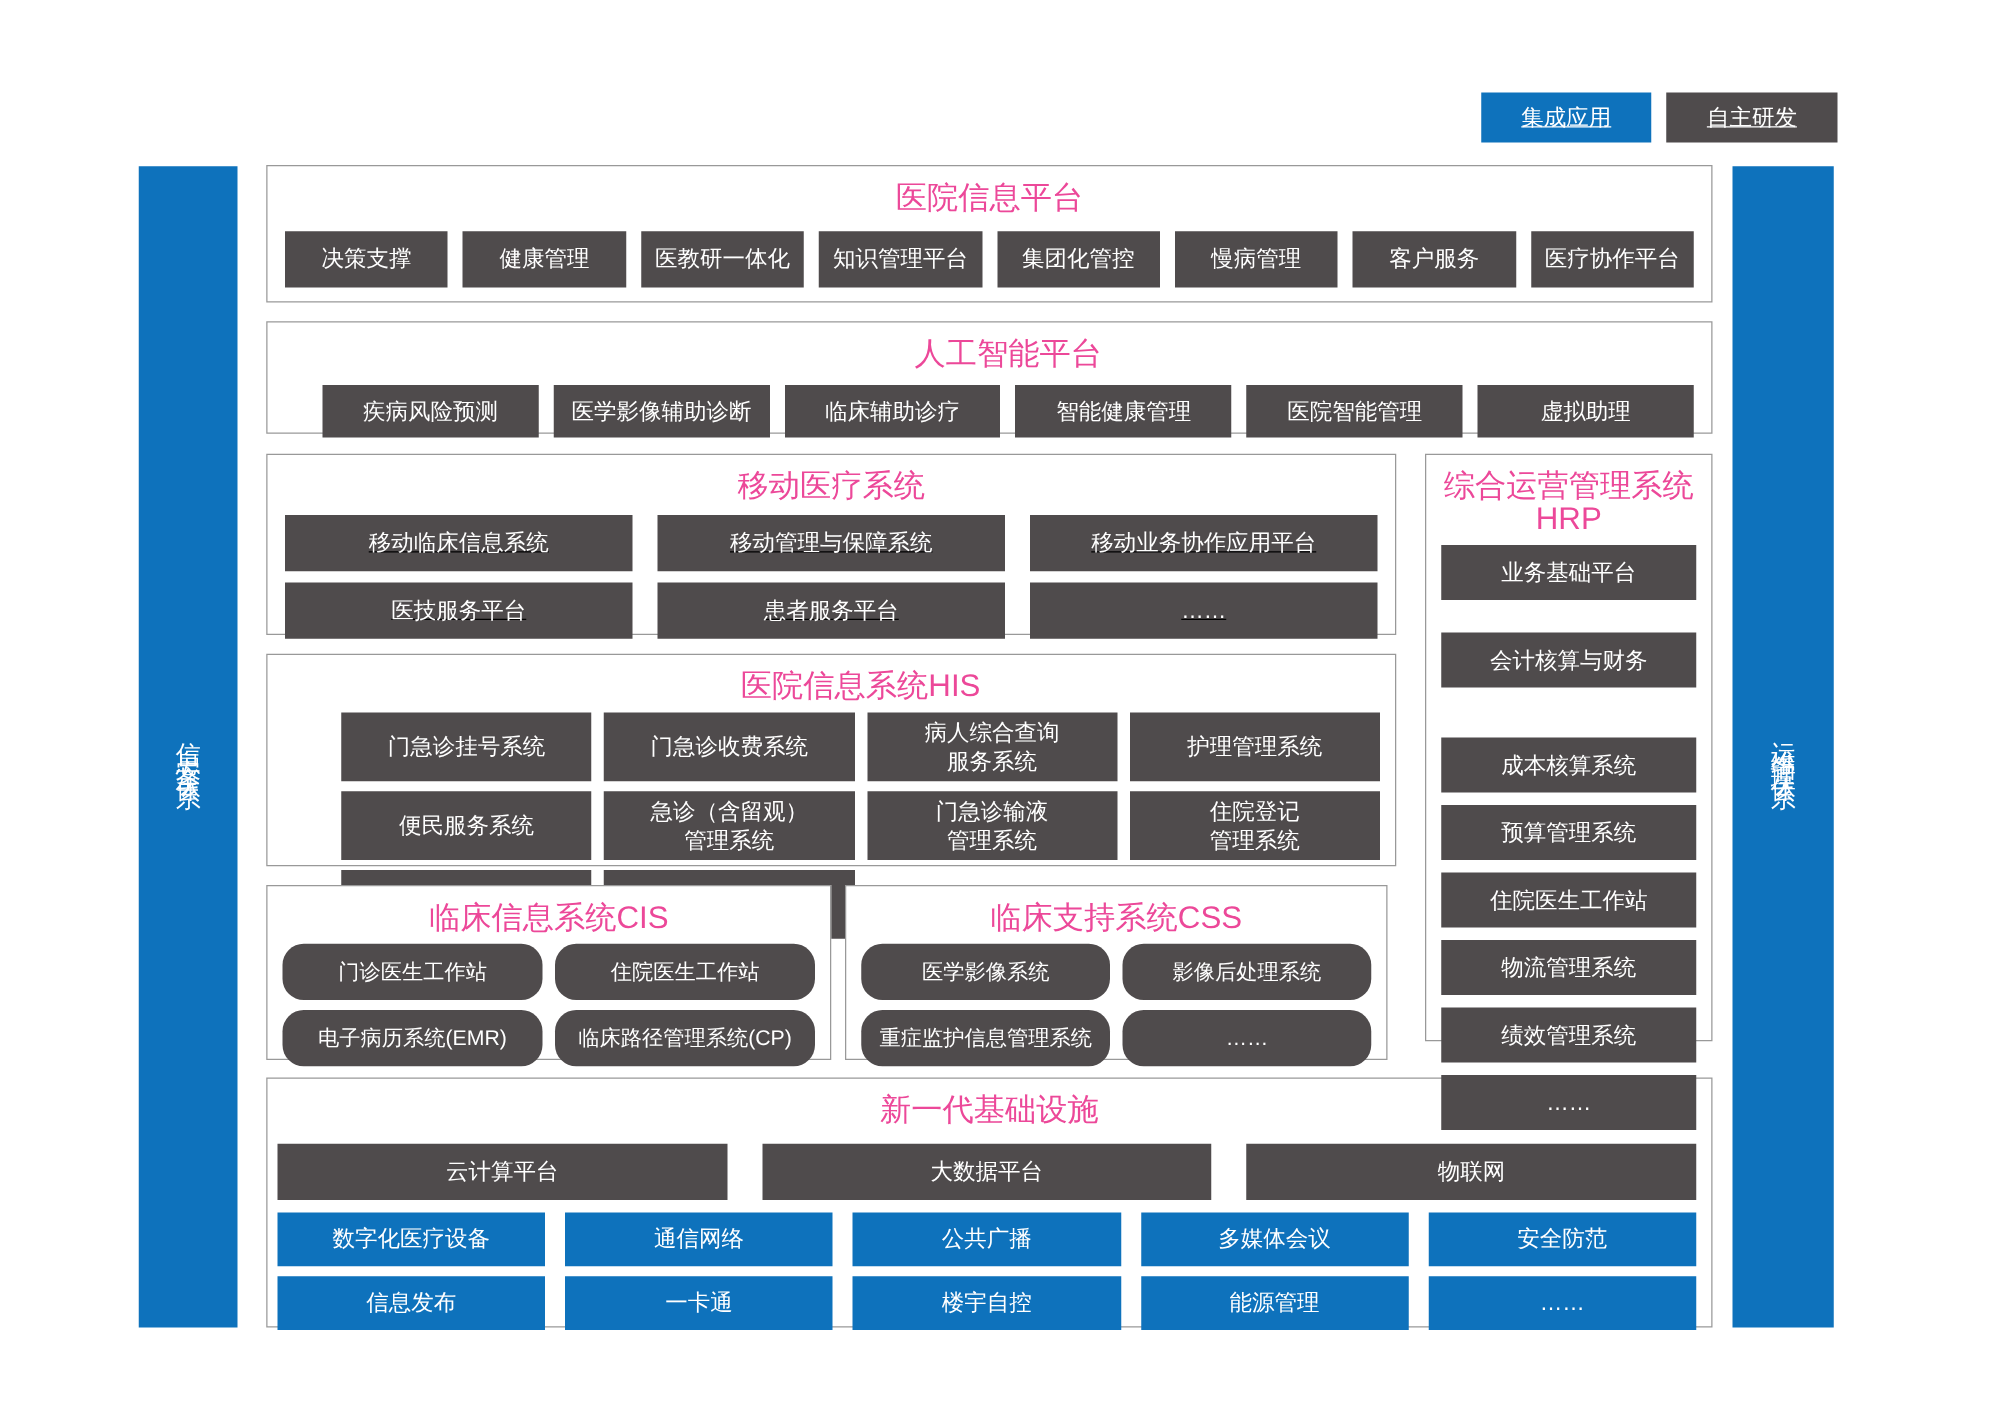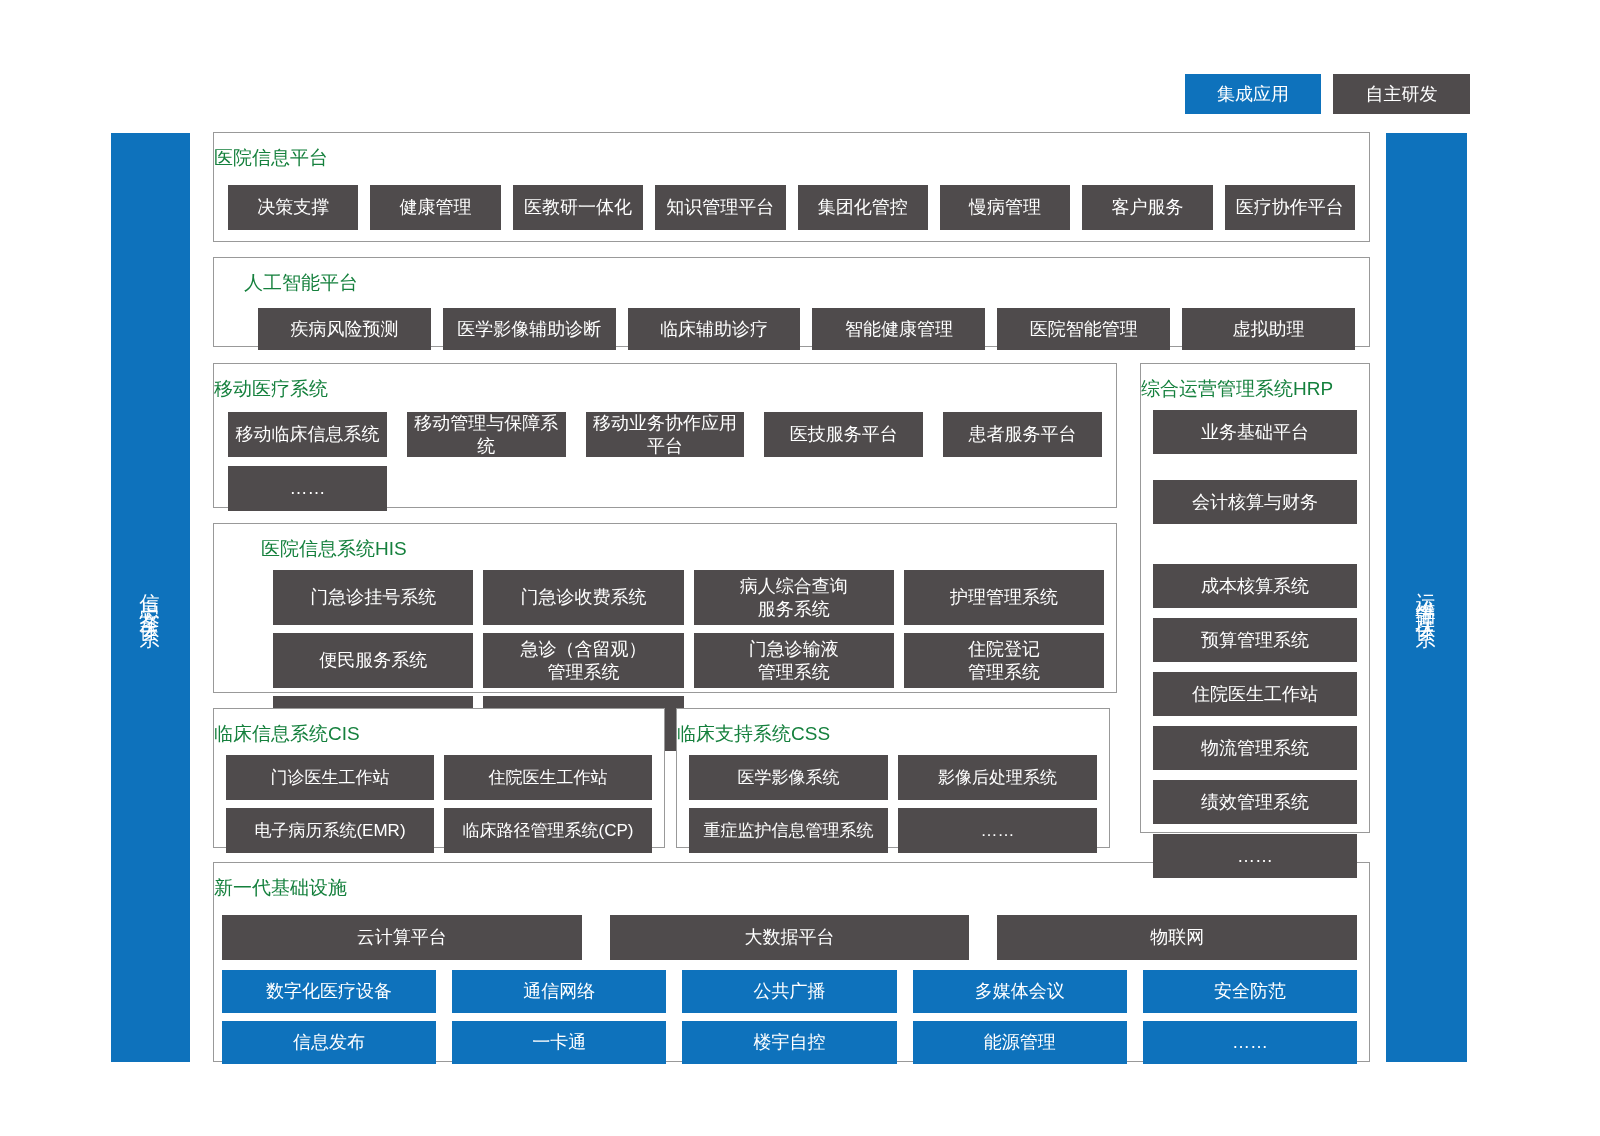--- a/index.html
+++ b/index.html
@@ -1,63 +1,63 @@
 <!DOCTYPE html>
 <html><head>
 <meta charset="utf-8">
 <style>
   html,body{margin:0;padding:0;background:#ffffff;}
   body{font-family:"Liberation Sans","DejaVu Sans",sans-serif;}
   #canvas{position:relative;width:1600px;height:1136px;background:#ffffff;overflow:hidden;}
 
   
   .legend-chip{position:absolute;top:74px;height:40px;display:flex;align-items:center;justify-content:center;
-    color:#ffffff;font-size:18px;}
+    color:#ffffff;font-size:18px;text-decoration:underline;}
   .legend-blue{left:1185px;width:136px;background:#0e72bc;}
   .legend-dark{left:1333px;width:137px;background:#4f4b4c;}
 
   
   .side-bar{position:absolute;top:133px;height:929px;background:#0e72bc;color:#ffffff;
     display:flex;align-items:center;justify-content:center;
     writing-mode:vertical-rl;font-size:20px;letter-spacing:7px;}
   .bar-left{left:111px;width:79px;}
   .bar-right{left:1386px;width:81px;}
 
   
   .content{position:absolute;left:213px;top:132px;width:1157px;}
   .panel{border:1px solid #999999;background:#ffffff;box-sizing:border-box;}
-  .panel-title{text-align:left;color:#15803d;font-size:19px;line-height:26px;padding-top:12px;}
+  .panel-title{text-align:center;color:#ec4899;font-size:25px;line-height:26px;padding-top:12px;}
 
   .box{background:#4f4b4c;color:#ffffff;display:flex;align-items:center;justify-content:center;
     text-align:center;font-size:18px;line-height:1.25;white-space:pre-line;}
   .box.blue{background:#0e72bc;}
 
   
   .platform-panel{height:110px;}
   .platform-row{margin:14px 14px 0;display:grid;grid-template-columns:repeat(8,1fr);gap:12px;grid-auto-rows:45px;}
 
   
   .ai-panel{height:90px;margin-top:15px;padding-left:30px;}
   .ai-row{margin:12px 14px 0;display:grid;grid-template-columns:repeat(6,1fr);gap:12px;grid-auto-rows:42px;}
 
   
   .row3{margin-top:16px;display:flex;gap:23px;align-items:flex-start;}
   .left-col{width:904px;flex:none;}
 
   .mobile-panel{height:145px;}
-  .mobile-grid{margin:10px 14px 0;display:grid;grid-template-columns:repeat(5,1fr);column-gap:20px;row-gap:9px;grid-auto-rows:45px;}
+  .mobile-grid{margin:10px 14px 0;display:grid;grid-template-columns:repeat(3,1fr);column-gap:20px;row-gap:9px;grid-auto-rows:45px;text-decoration:underline;}
 
   .his-panel{height:170px;margin-top:15px;padding-left:47px;}
   .his-grid{margin:8px 12px 0;display:grid;grid-template-columns:repeat(4,1fr);column-gap:10px;row-gap:8px;grid-auto-rows:55px;}
 
   .ciscss-row{margin-top:15px;display:flex;gap:11px;}
   .cis-panel{width:452px;height:140px;}
   .css-panel{width:434px;height:140px;}
   .cc-grid{margin:8px 12px 0;display:grid;grid-template-columns:repeat(2,1fr);column-gap:10px;row-gap:8px;grid-auto-rows:45px;}
-  .cc-grid .box{font-size:17px;}
+  .cc-grid .box{font-size:17px;border-radius:17px;}
 
   .hrp-panel{width:230px;height:470px;flex:none;}
   .hrp-stack{margin:8px 12px 0;display:flex;flex-direction:column;gap:26px;}
   .hrp-stack .box{height:44px;flex:none;}
   .hrp-group2{margin-top:14px;display:flex;flex-direction:column;gap:10px;}
 
   
   .infra-panel{margin-top:14px;height:200px;}
   .infra-dark-row{margin:14px 12px 0 8px;display:grid;grid-template-columns:repeat(3,1fr);column-gap:28px;grid-auto-rows:45px;}
   .infra-blue-grid{margin:10px 12px 0 8px;display:grid;grid-template-columns:repeat(5,1fr);column-gap:16px;row-gap:8px;grid-auto-rows:43px;}

